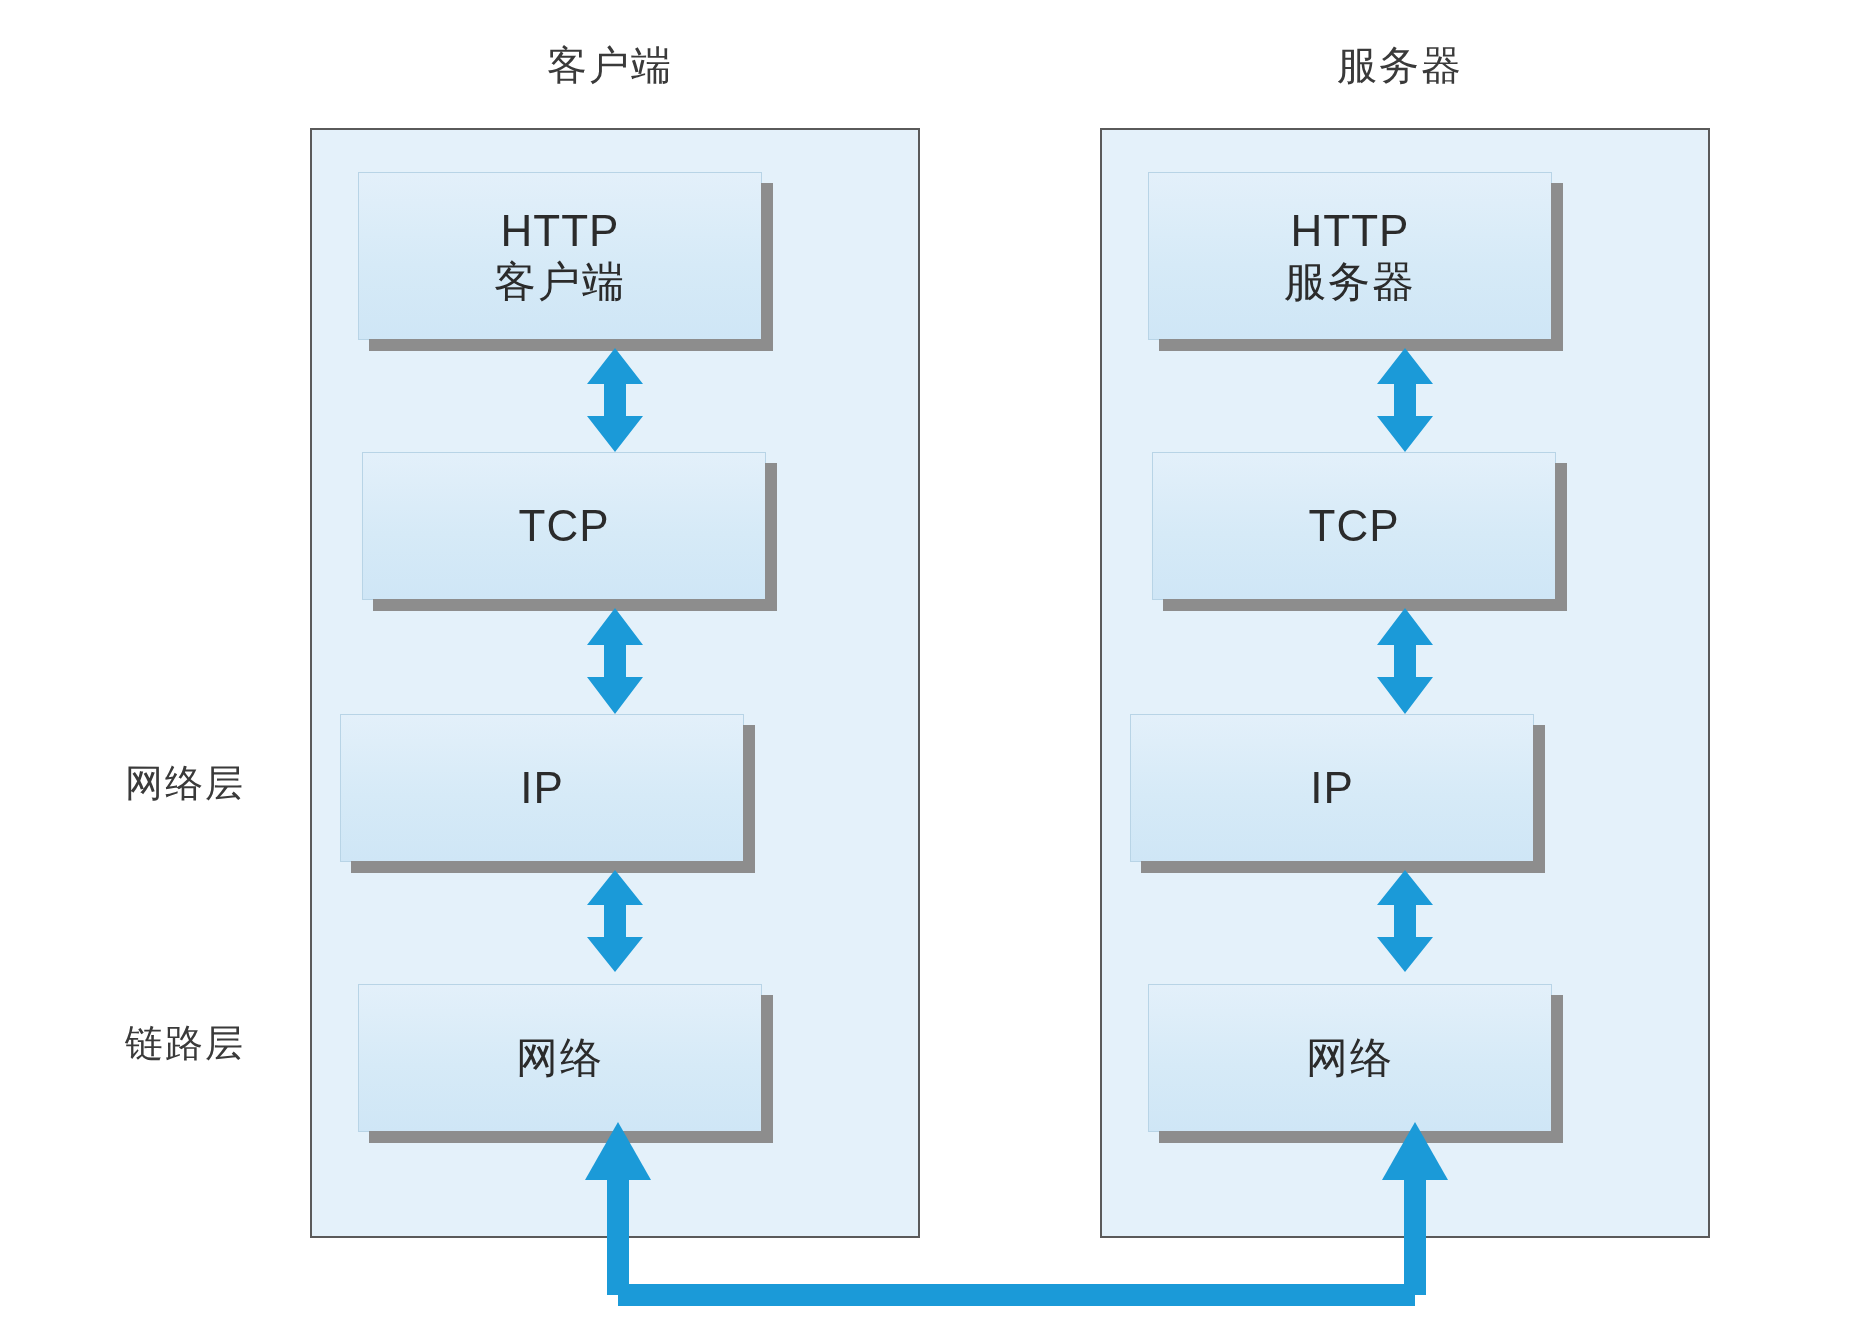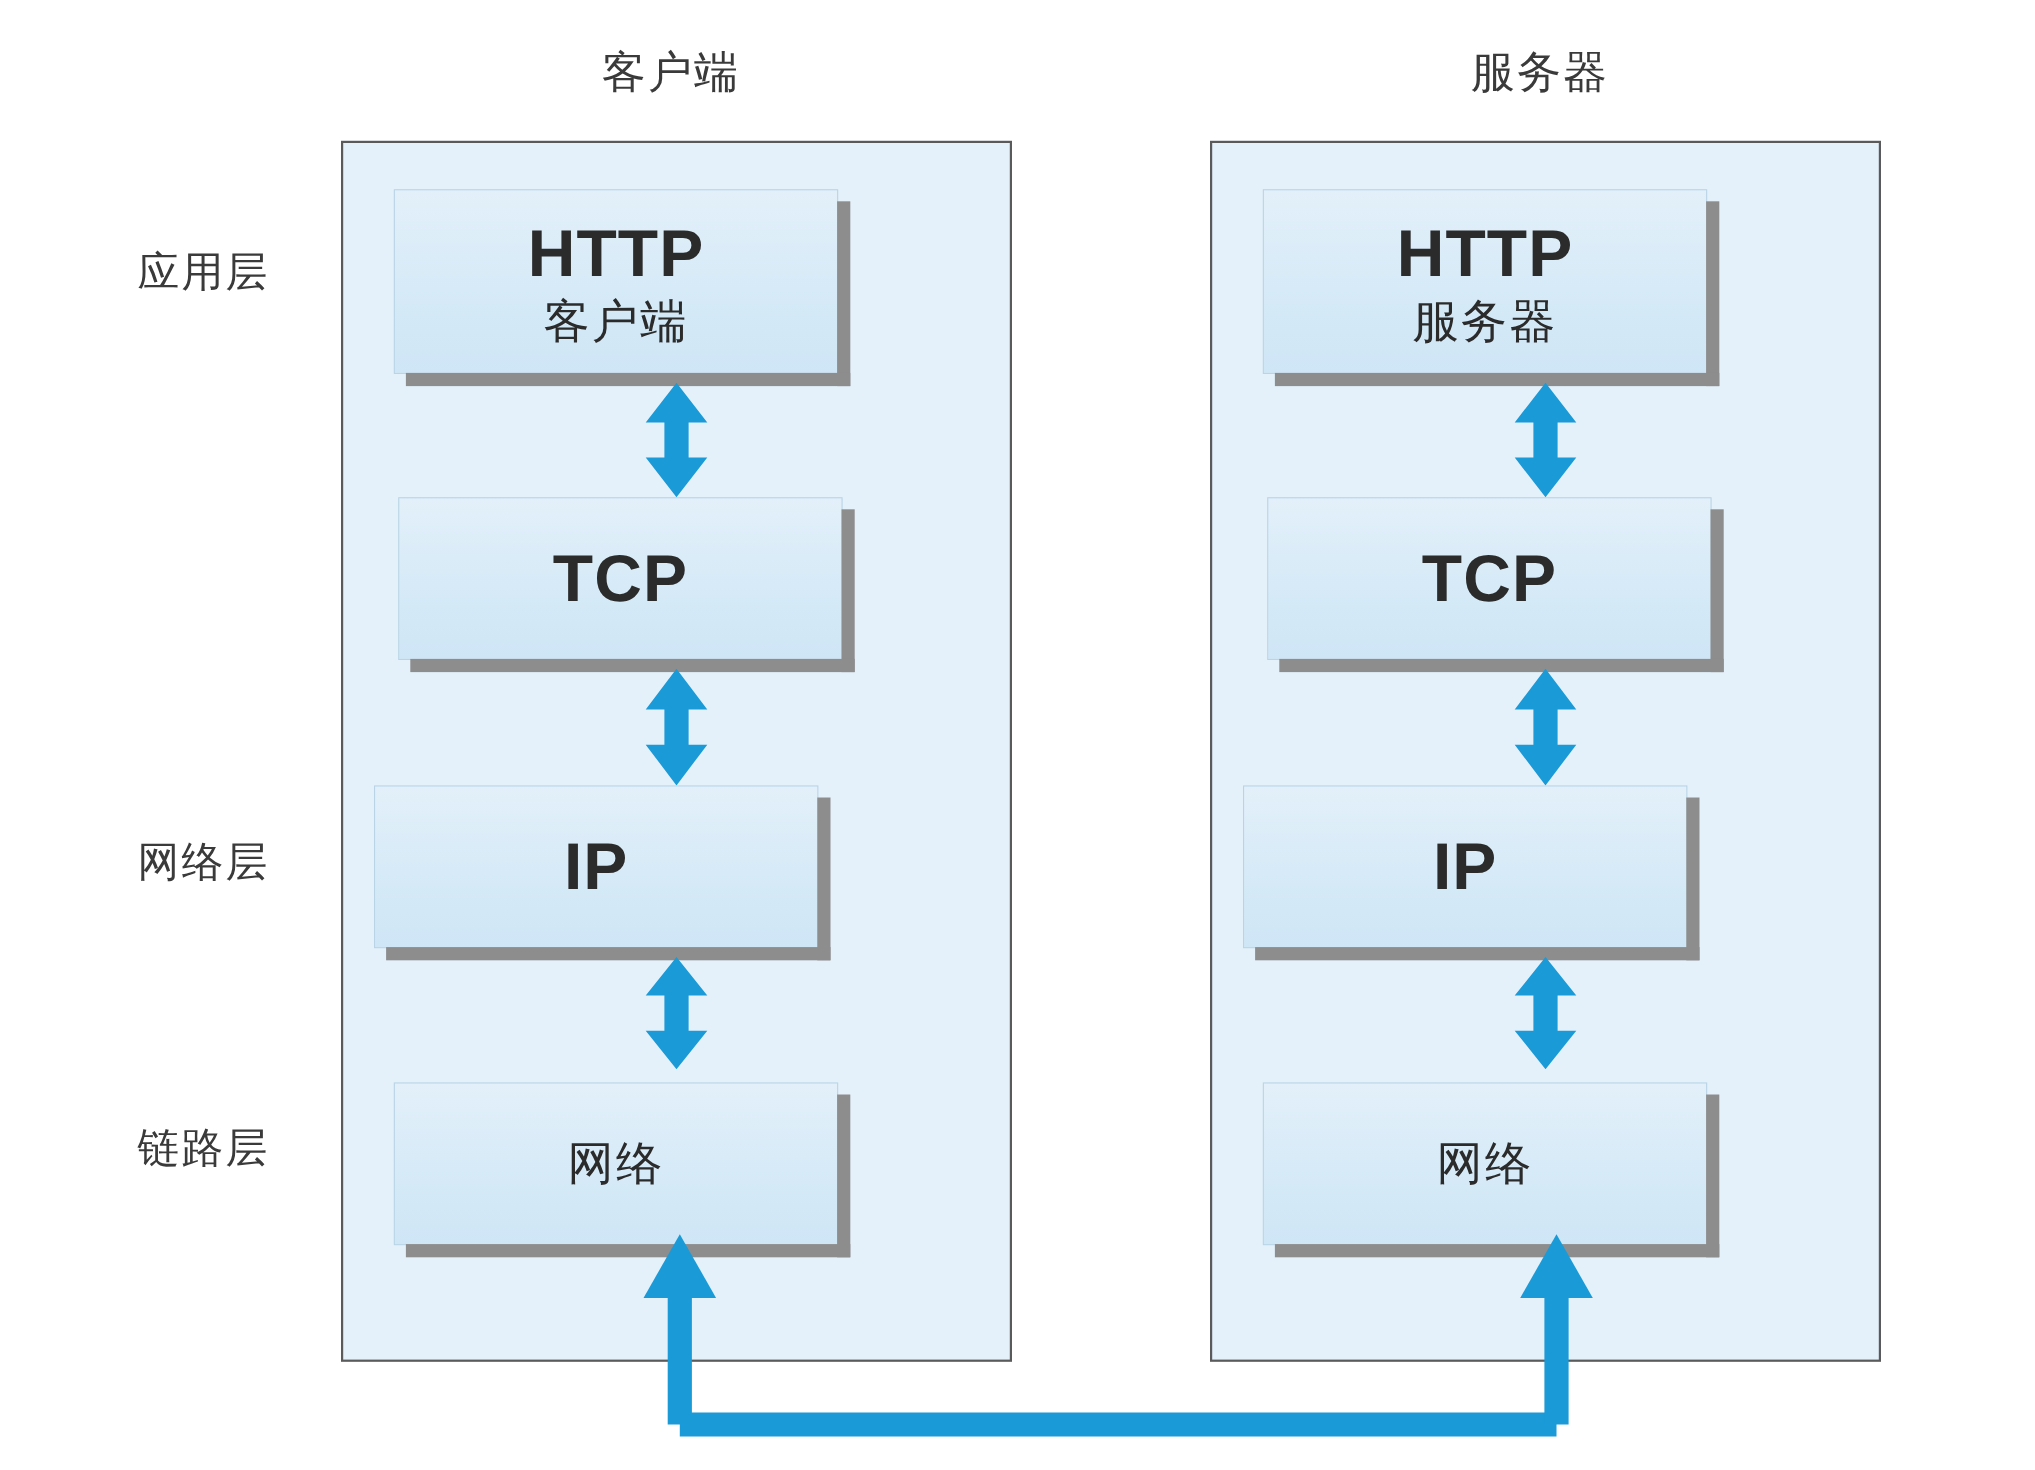--- a/index.html
+++ b/index.html
@@ -91,23 +91,22 @@
   .proto-box::before {
     content: "";
     position: absolute;
     top: 10px;
     bottom: -12px;
     right: -12px;
     width: 12px;
     background: #8d8d8d;
   }
   .proto-line-latin {
-    font-size: 60px;
+    font-size: 44px;
     letter-spacing: 1px;
-    font-weight: bold;
   }
   .proto-line-cjk {
     font-size: 42px;
     letter-spacing: 2px;
   }
 
   
   .row-app   { left: 46px; top: 42px;  height: 168px; }
   .row-trans { left: 50px; top: 322px; height: 148px; }
   .row-net   { left: 28px; top: 584px; height: 148px; }
@@ -133,21 +132,20 @@
   }
 </style>
 </head>
 <body>
 
 <div id="stage">
 
   <div class="col-title" id="title-client">客户端</div>
   <div class="col-title" id="title-server">服务器</div>
 
-  <div class="layer-label" id="layer-app">应用层</div>
   <div class="layer-label" id="layer-net">网络层</div>
   <div class="layer-label" id="layer-link">链路层</div>
 
   <div class="host-panel" id="panel-client">
 
     <div class="proto-box row-app">
       <div class="proto-line-latin">HTTP</div>
       <div class="proto-line-cjk">客户端</div>
     </div>
 

